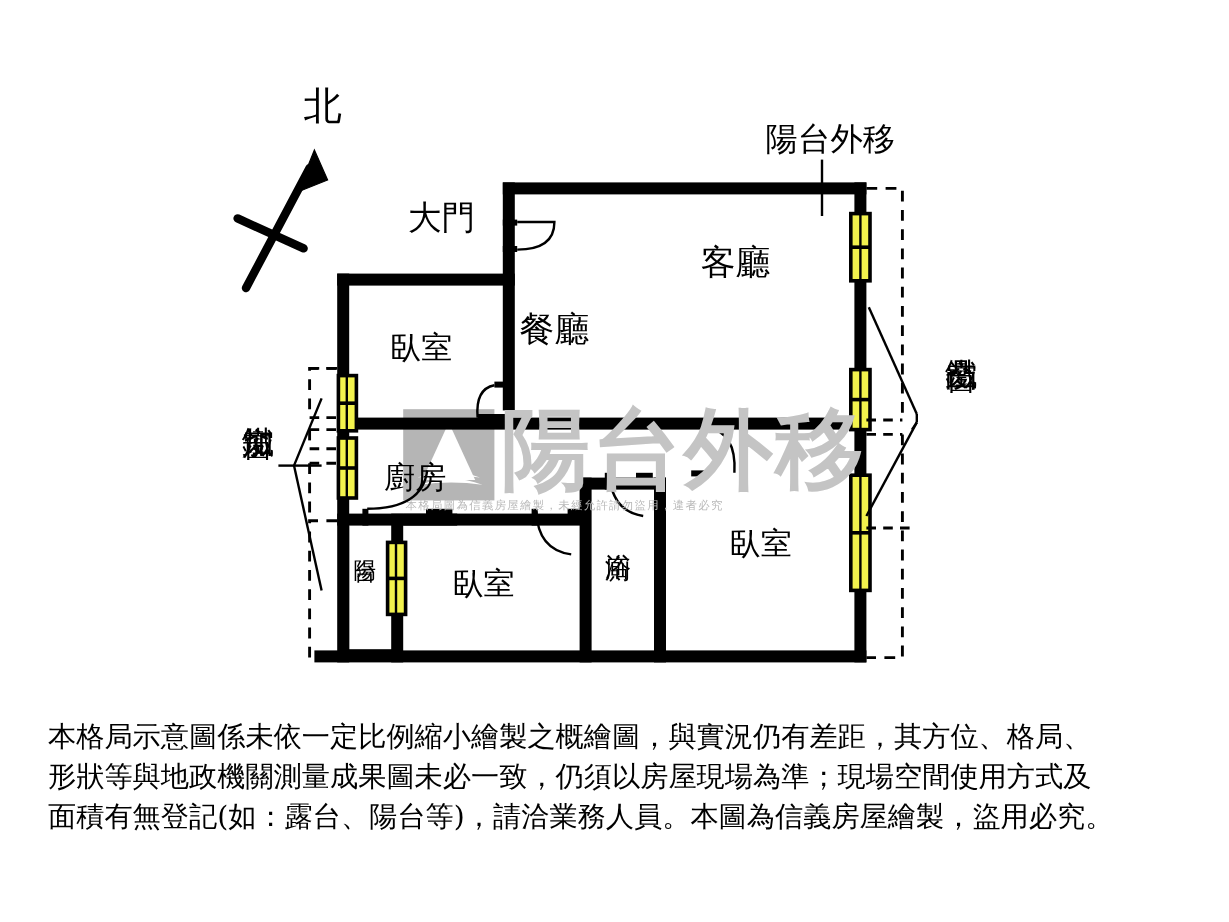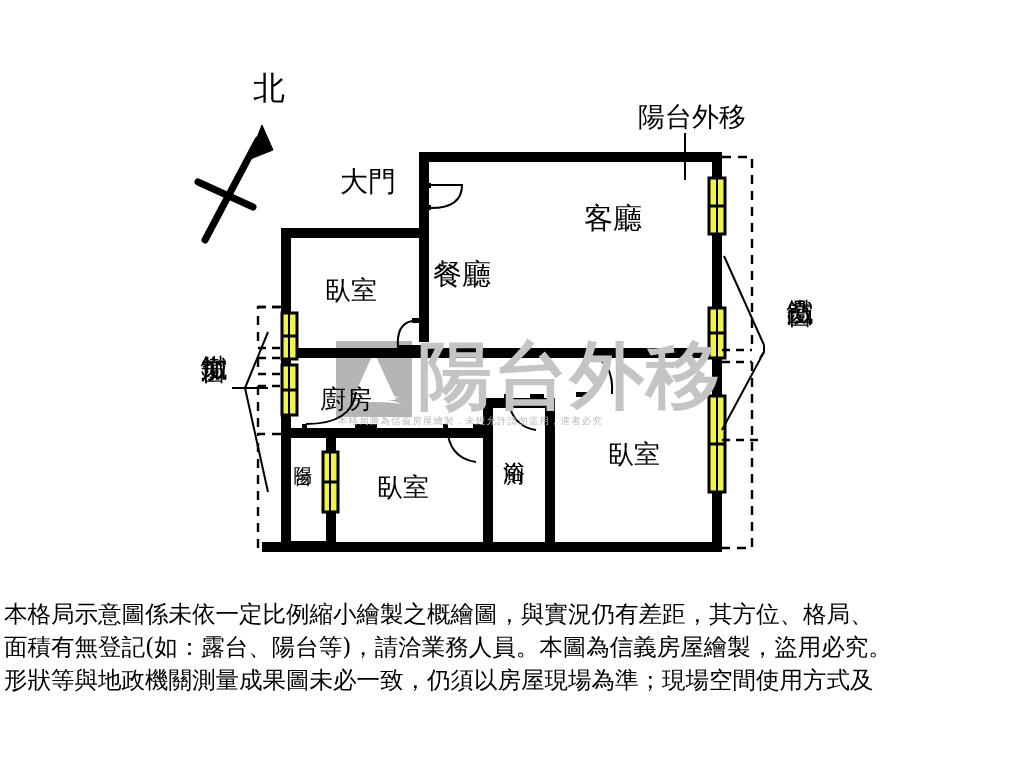--- a/index.html
+++ b/index.html
@@ -24,21 +24,21 @@
   .room-lbl.small{font-size:21px;}
   .ann-lbl{font-size:26px;}
   .vert{writing-mode:vertical-rl;text-orientation:upright;line-height:1.0;}
 
   #disclaimer{
     position:absolute;left:4px;top:598px;width:1016px;
     font-family:"DejaVu Serif","Liberation Serif",serif;
     font-size:23.5px;line-height:33px;color:#000;
     letter-spacing:0px;
   }
-  #disclaimer div{white-space:nowrap;}
+  #disclaimer div{white-space:nowrap;margin-left:36px;}
   .wm-note{
     position:absolute;left:338px;top:415px;width:370px;
     font-family:"DejaVu Sans","Liberation Sans",sans-serif;
     font-size:9.5px;color:#b9b9b9;letter-spacing:1.1px;white-space:nowrap;
   }
 </style>
 </head>
 <body>
 
 <div id="plan-root">
@@ -237,17 +237,17 @@
   <div class="lbl ann-lbl" style="left:340px;top:168px;font-size:28px;">大門</div>
 
   <div class="lbl ann-lbl" style="left:638px;top:103px;font-size:27px;">陽台外移</div>
 
   <div class="lbl ann-lbl vert" style="left:201px;top:334px;font-size:27px;">加鐵窗</div>
 
   <div class="lbl ann-lbl vert" style="left:787px;top:278px;font-size:27px;">凸鐵窗</div>
 
   <div id="disclaimer">
     <div>本格局示意圖係未依一定比例縮小繪製之概繪圖，與實況仍有差距，其方位、格局、</div>
+    <div>形狀等與地政機關測量成果圖未必一致，仍須以房屋現場為準；現場空間使用方式及</div>
     <div>面積有無登記(如：露台、陽台等)，請洽業務人員。本圖為信義房屋繪製，盜用必究。</div>
-    <div>形狀等與地政機關測量成果圖未必一致，仍須以房屋現場為準；現場空間使用方式及</div>
   </div>
 
 </div>
 
 </body></html>

